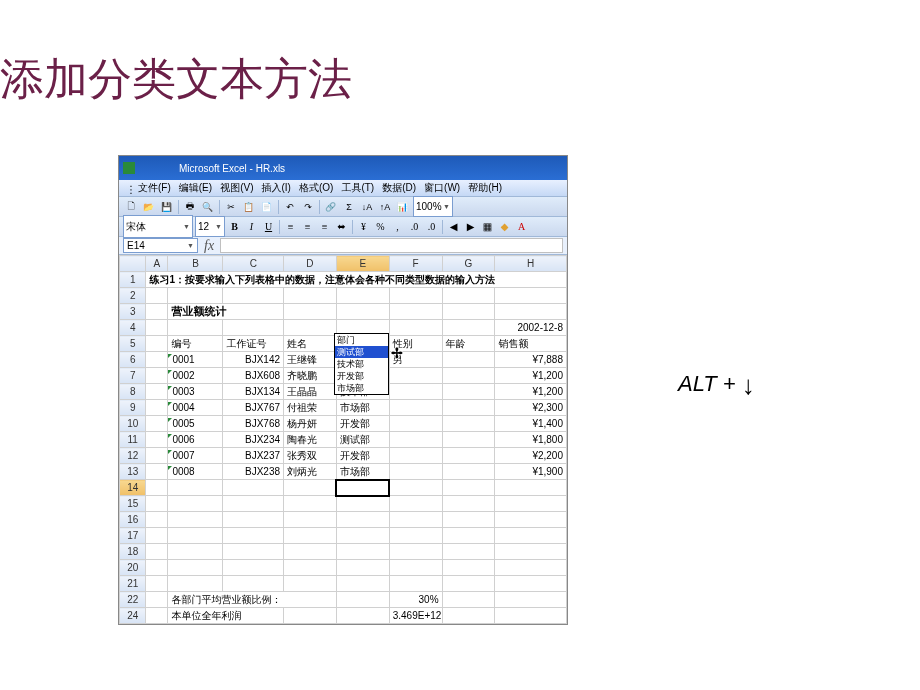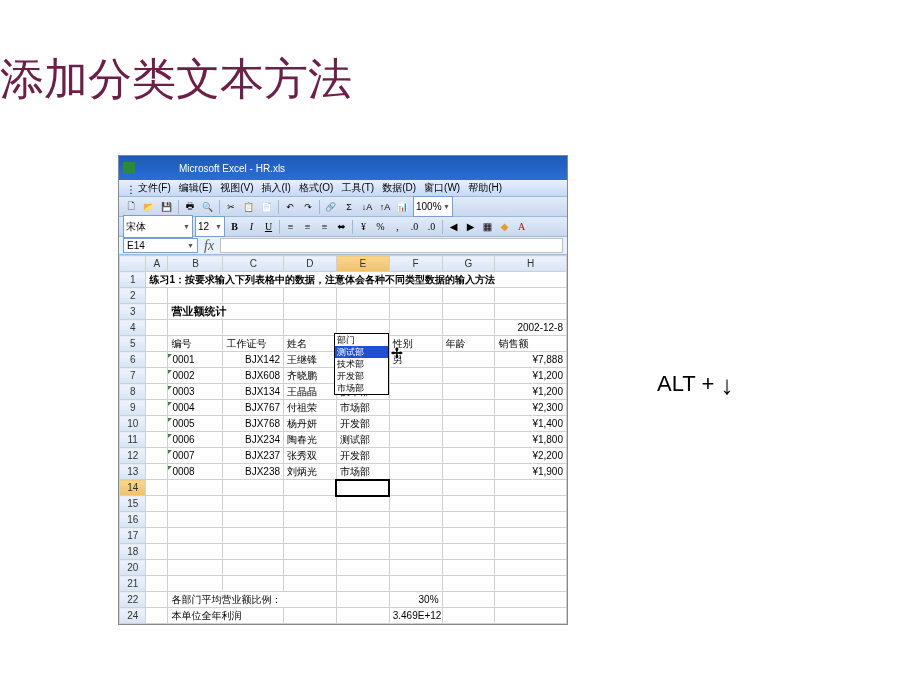--- a/index.html
+++ b/index.html
@@ -32,21 +32,21 @@
     .col-D { width: 48px; } .col-E { width: 48px; } .col-F { width: 48px; }
     .col-G { width: 48px; } .col-H { width: 65px; }
     .right { text-align: right; margin-top: 48px; } .left { text-align: left; }
     .sel-cell { background: #fff; outline: 2px solid #000; outline-offset: -1px; }
     .active-row th, .active-col { background: linear-gradient(to bottom, #f8d890, #f0c068) !important; }
     .green-tick::before { content: ""; position: relative; display: inline-block; width: 0; height: 0; border-top: 4px solid #2a8a3a; border-right: 4px solid transparent; float: left; margin-left: -3px; margin-top: 0px; }
     .dropdown { position: absolute; top: 333px; left: 334px; width: 55px; background: #fff; border: 1px solid #000; font-size: 9px; z-index: 10; }
     .dropdown div { padding: 0 2px; height: 12px; line-height: 12px; }
     .dropdown .highlighted { background: #2050d0; color: #fff; }
     .cursor-plus { position: absolute; top: 345px; left: 391px; font-size: 14px; font-weight: bold; color: #000; z-index: 11; text-shadow: 1px 0 #fff, -1px 0 #fff, 0 1px #fff, 0 -1px #fff; }
-    .hint { position: absolute; top: 370px; left: 657px; font-size: 22px; font-family: Arial, sans-serif; }
+    .hint { position: absolute; top: 370px; left: 678px; font-size: 22px; font-family: Arial, sans-serif; font-style: italic; }
     .arrow-down { display: inline-block; font-size: 26px; vertical-align: middle; }
     .dd-arrow { font-size: 7px; color: #555; }
   </style>
 </head>
 <body>
 
 <h1 class="slide-title">添加分类文本方法</h1>
 
 <div class="screenshot-container">
   <div class="titlebar">

